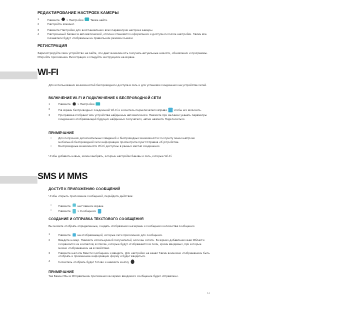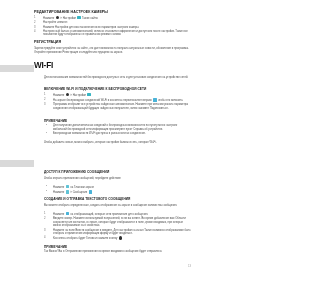--- a/index.html
+++ b/index.html
@@ -160,20 +160,23 @@
         <span class="mk">•</span>
         <span>Беспроводные возможности Wi-Fi доступны в разных местах соединения.</span>
       </li>
     </ul>
   </div>
   <div class="col" style="top:141px;left:44px;width:147px;">
     <p class="para">Чтобы добавить новые, можно выбрать, которые настройки базовы и сеть, которые Wi-Fi.</p>
   </div>
 
   <div class="chapter-bar" style="top:160px;"></div>
+  <div class="col" style="top:156px;">
+    <div class="chapter-title">SMS И MMS</div>
+  </div>
 
   <div class="col" style="top:170px;left:44px;width:147px;">
     <div class="sub-head">ДОСТУП К ПРИЛОЖЕНИЮ СООБЩЕНИЙ</div>
   </div>
   <div class="col" style="top:177px;left:44px;width:147px;">
     <p class="para">Чтобы открыть приложение сообщений, перейдите действие:</p>
   </div>
   <div class="col" style="top:185px;left:44px;width:147px;">
     <ul class="bul">
       <li>

